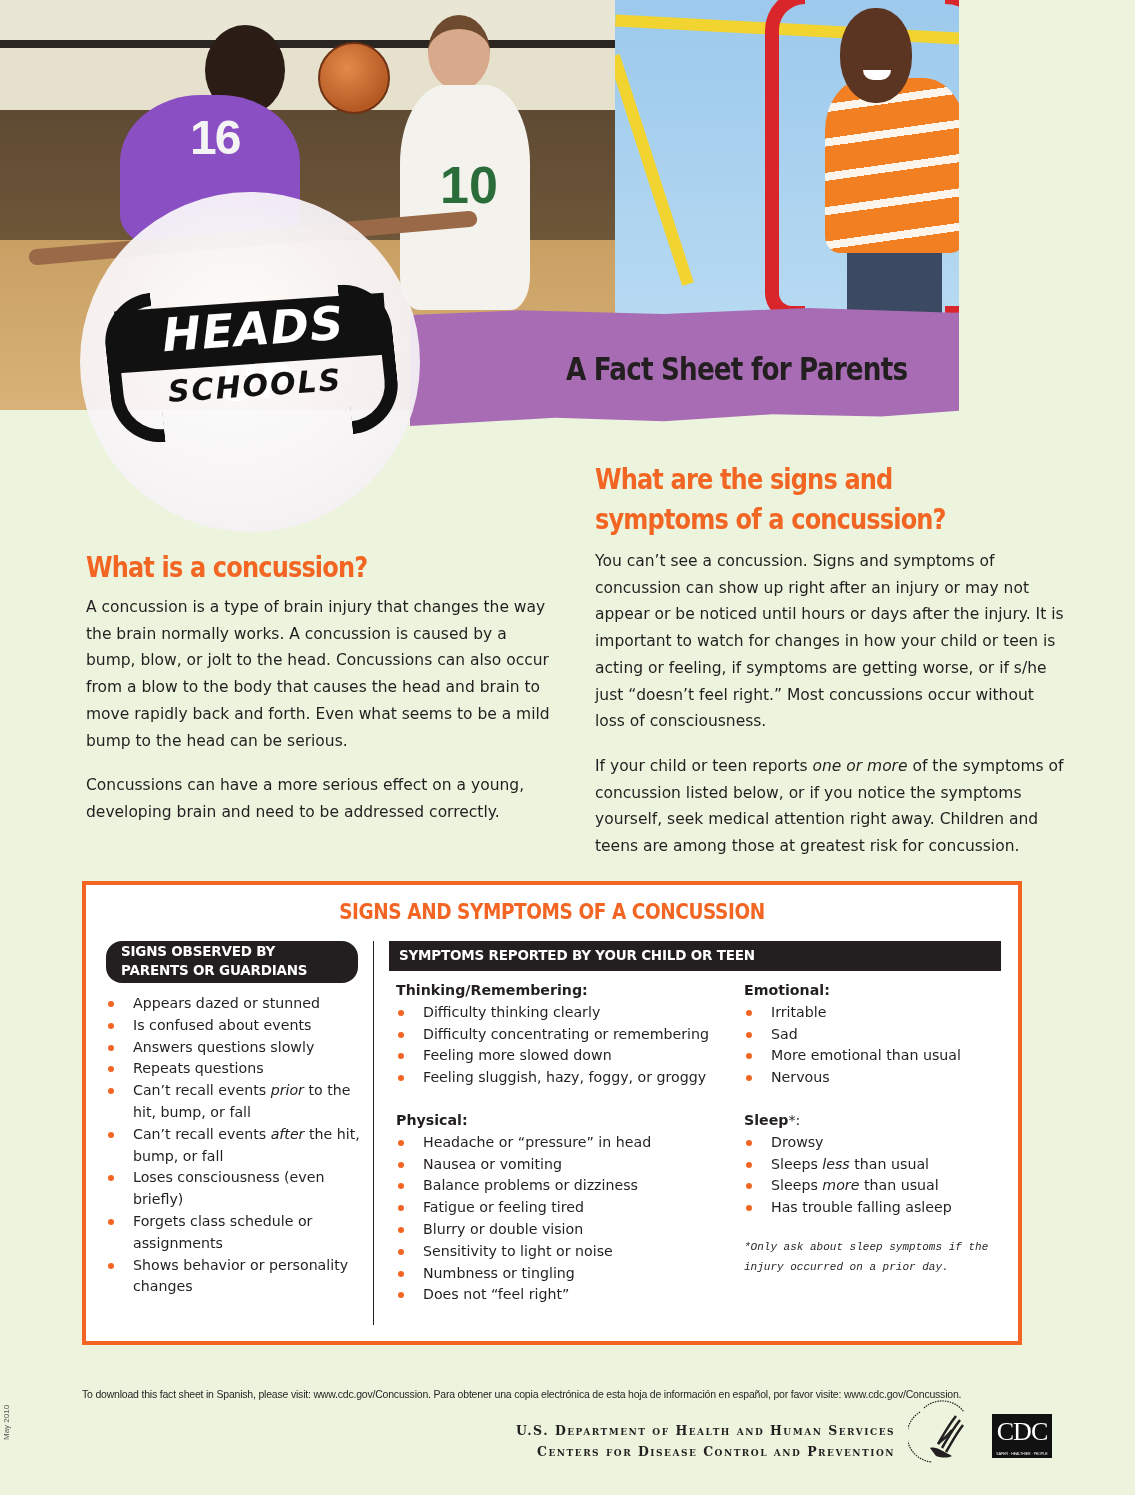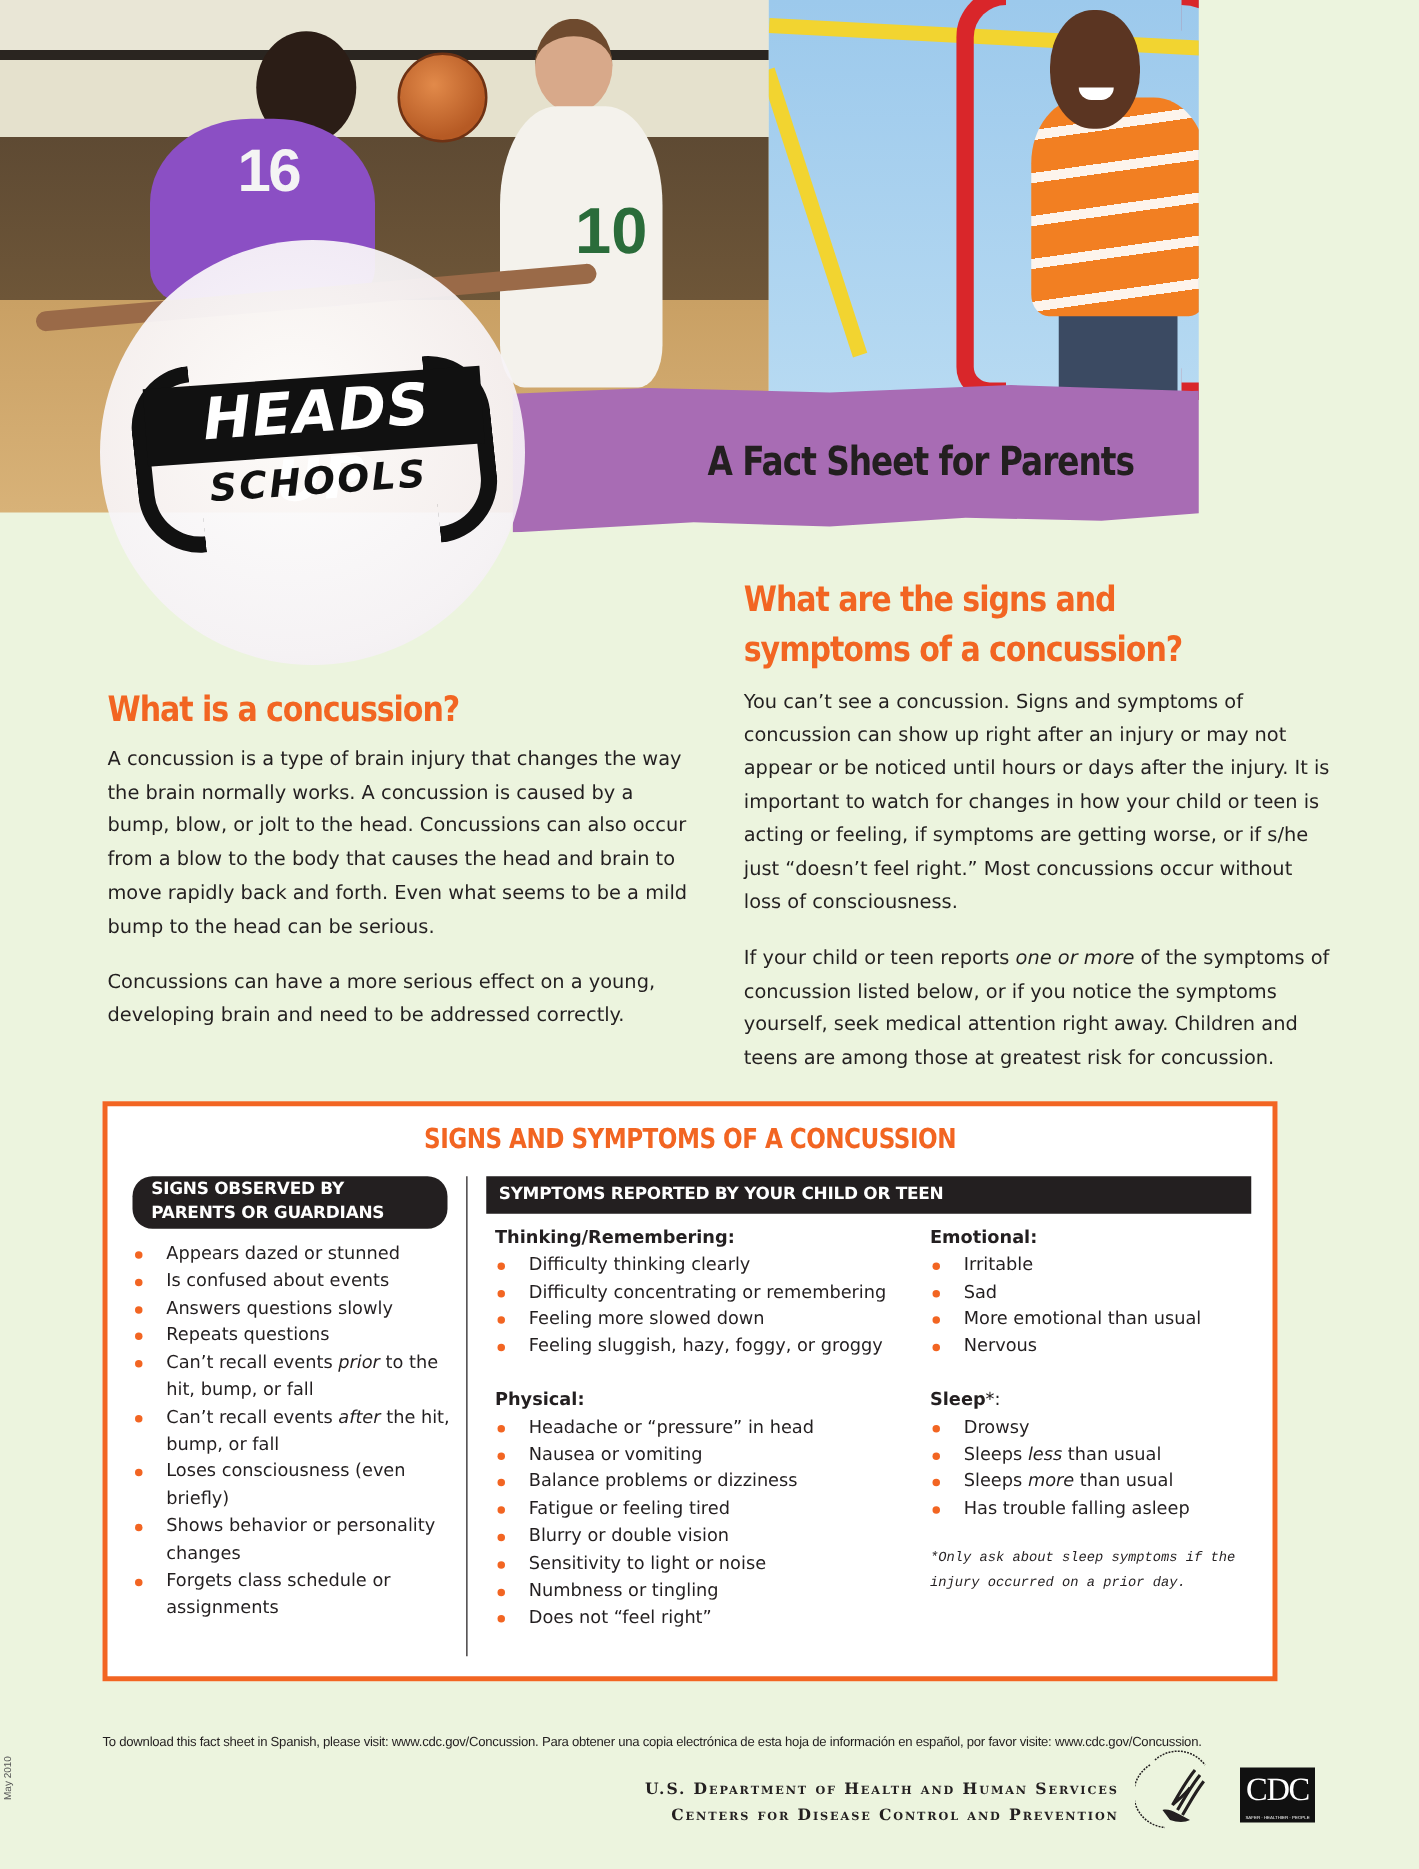--- a/index.html
+++ b/index.html
@@ -13,21 +13,21 @@
   .hero { position: absolute; left: 0; top: 0; width: 959px; height: 440px; overflow: hidden; padding-left: 16px; }
   .photo-left {
     position: absolute; left: 0; top: 0; width: 615px; height: 410px;
     background: linear-gradient(180deg, #e9e6d6 0px, #e9e6d6 40px, #2a2520 40px, #2a2520 48px, #e5e1cd 48px, #e5e1cd 110px, #5e4a33 110px, #6e5638 240px, #c9a064 240px, #d8b278 410px);
   }
   .photo-left .ball { position: absolute; left: 318px; top: 42px; width: 72px; height: 72px; border-radius: 50%; background: radial-gradient(circle at 40% 35%, #e28a4a, #b65a24 70%); border: 2px solid #6e3214; }
   .photo-left .player1 { position: absolute; left: 120px; top: 95px; width: 180px; height: 150px; background: #8b4fc4; border-radius: 45% 45% 20% 20%; }
   .photo-left .player1-num { position: absolute; left: 190px; top: 110px; font-family: "Liberation Sans", sans-serif; font-weight: bold; font-size: 48px; color: #f4f4f4; letter-spacing: -2px; }
   .photo-left .player1-head { position: absolute; left: 205px; top: 25px; width: 80px; height: 90px; border-radius: 50%; background: #2b1d16; }
   .photo-left .player2 { position: absolute; left: 400px; top: 85px; width: 130px; height: 225px; background: #f4f2ec; border-radius: 35% 35% 15% 15%; }
-  .photo-left .player2-num { position: absolute; left: 460px; top: 155px; font-family: "Liberation Sans", sans-serif; font-weight: bold; font-size: 52px; color: #2a6c3a; }
+  .photo-left .player2-num { position: absolute; left: 440px; top: 155px; font-family: "Liberation Sans", sans-serif; font-weight: bold; font-size: 52px; color: #2a6c3a; }
   .photo-left .player2-head { position: absolute; left: 428px; top: 15px; width: 62px; height: 75px; border-radius: 50%; background: #d8a98a; border-top: 14px solid #6e4a2e; }
   .photo-left .arm { position: absolute; left: 28px; top: 230px; width: 450px; height: 16px; background: #9a6a48; border-radius: 8px; transform: rotate(-5deg); }
   .photo-right { position: absolute; left: 615px; top: 0; width: 520px; height: 320px; background: linear-gradient(180deg, #9cc9ec, #b7daf2); overflow: hidden; }
   .photo-right .bar-y1 { position: absolute; left: 0; top: 28px; width: 520px; height: 12px; background: #f2d430; transform: rotate(3deg); }
   .photo-right .bar-y2 { position: absolute; left: 30px; top: 50px; width: 12px; height: 240px; background: #f2d430; transform: rotate(-18deg); }
   .photo-right .bar-y3 { position: absolute; left: 470px; top: 90px; width: 12px; height: 230px; background: #f2d430; transform: rotate(28deg); }
   .photo-right .kid-body { position: absolute; left: 210px; top: 78px; width: 140px; height: 175px; background: repeating-linear-gradient(172deg, #f27f22 0 26px, #fdf4ec 26px 34px); border-radius: 30% 30% 10% 10%; }
   .photo-right .kid-jeans { position: absolute; left: 232px; top: 250px; width: 95px; height: 70px; background: #3b4a62; }
   .photo-right .kid-head { position: absolute; left: 225px; top: 8px; width: 72px; height: 95px; border-radius: 48%; background: #5b3522; }
   .photo-right .kid-smile { position: absolute; left: 248px; top: 70px; width: 28px; height: 10px; border-radius: 0 0 14px 14px; background: #fff; }
@@ -150,22 +150,22 @@
 
   <div class="hdr hdr-left">SIGNS OBSERVED BY PARENTS OR GUARDIANS</div>
   <ul class="bl list-left">
       <li><span>Appears dazed or stunned</span></li>
       <li><span>Is confused about events</span></li>
       <li><span>Answers questions slowly</span></li>
       <li><span>Repeats questions</span></li>
       <li><span>Can’t recall events </span><em>prior</em><span> to the hit, bump, or fall</span></li>
       <li><span>Can’t recall events </span><em>after</em><span> the hit, bump, or fall</span></li>
       <li><span>Loses consciousness (even briefly)</span></li>
+      <li><span>Forgets class schedule or assignments</span></li>
       <li><span>Shows behavior or personality changes</span></li>
-      <li><span>Forgets class schedule or assignments</span></li>
     </ul>
 
   <div class="divider"></div>
 
   <div class="hdr hdr-right">SYMPTOMS REPORTED BY YOUR CHILD OR TEEN</div>
 
   <div class="col-mid">
     <div class="cat-label">Thinking/Remembering:</div>
     <ul class="bl">
         <li><span>Difficulty thinking clearly</span></li>

